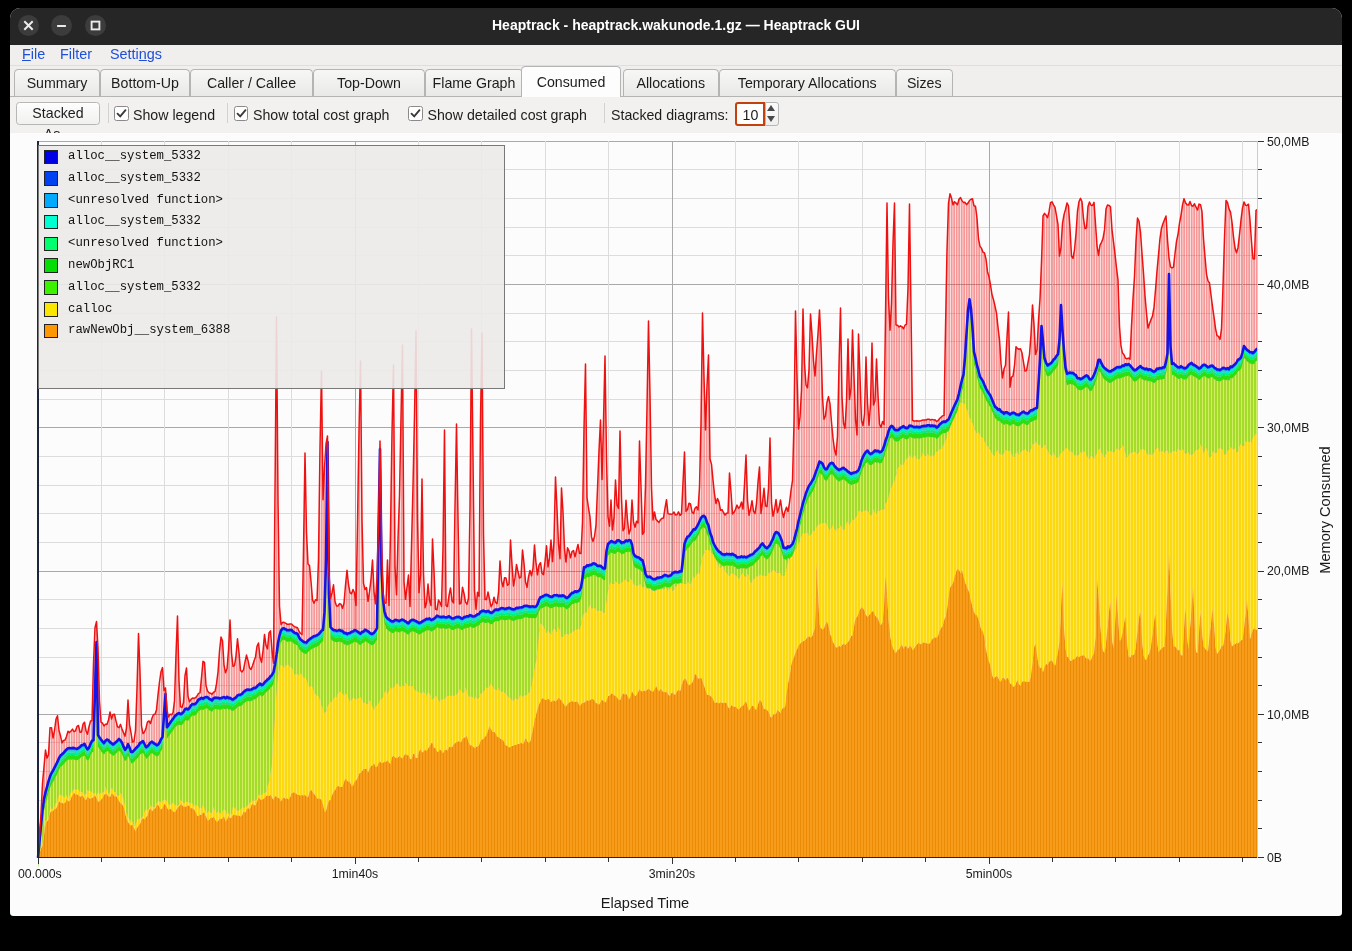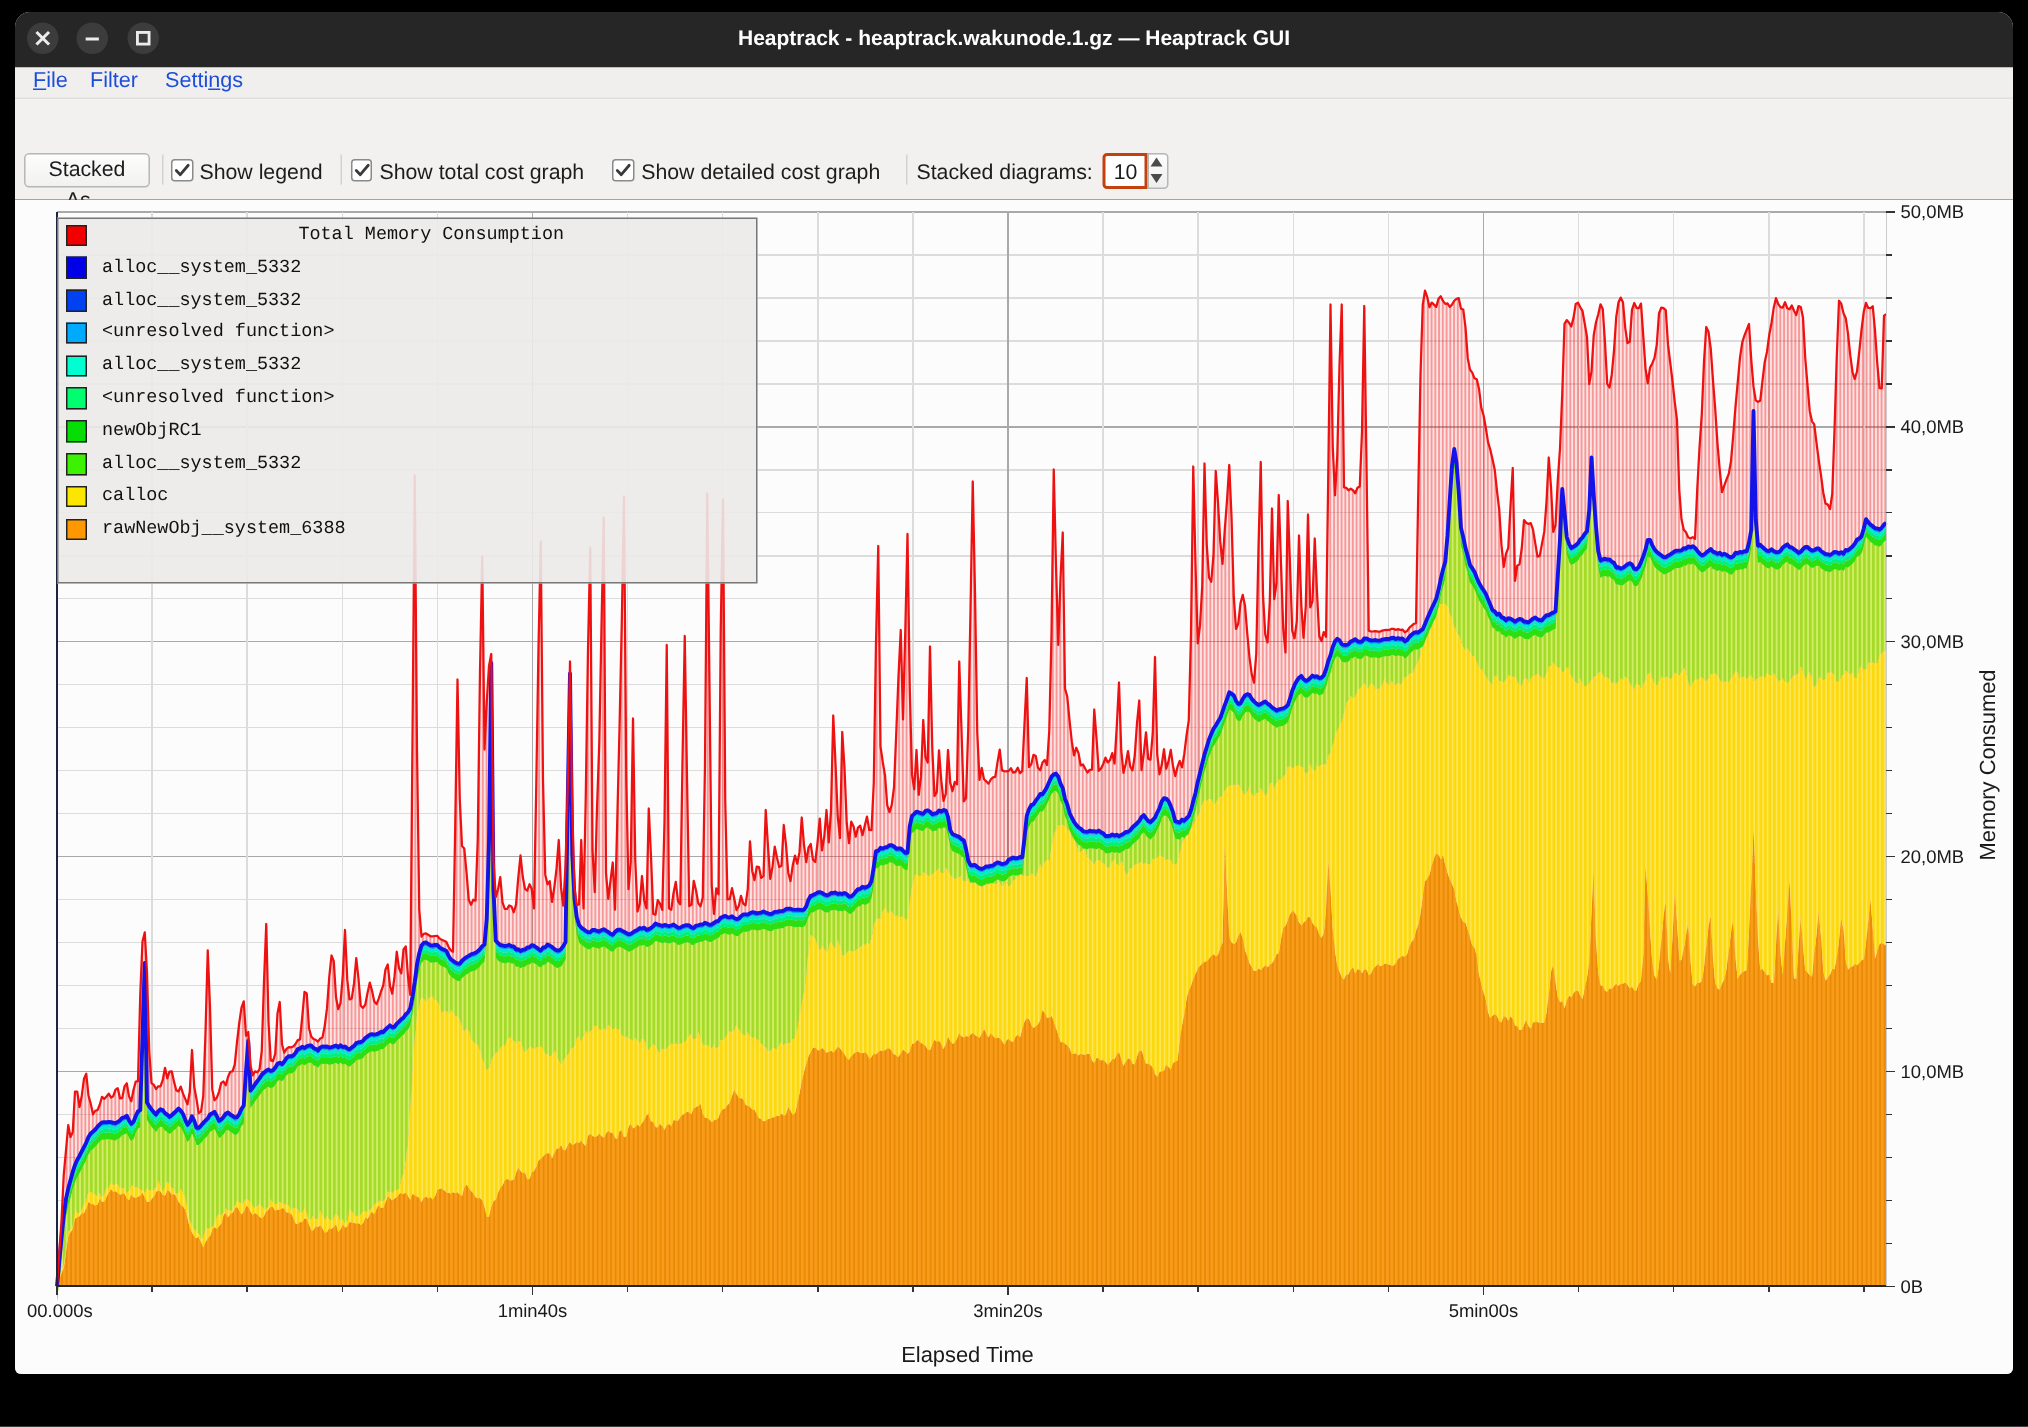--- a/index.html
+++ b/index.html
@@ -57,20 +57,32 @@
         </svg></div>
     <div class="wbtn" style="left:74.5px"><svg viewBox="0 0 20 20" width="21" height="21">
           <rect x="6.3" y="6.3" width="7.4" height="7.4" fill="none" stroke="#ececec" stroke-width="1.8"></rect>
         </svg></div>
   </div>
   <div id="menubar">
     <span class="mi" style="left:12px"><u>F</u>ile</span>
     <span class="mi" style="left:50px">Filter</span>
     <span class="mi" style="left:100px">Setti<u>n</u>gs</span>
   </div>
+  <div id="tabbar">
+      <div class="tab" style="left:4px;width:86px">Summary</div>
+      <div class="tab" style="left:90px;width:90px">Bottom-Up</div>
+      <div class="tab" style="left:180px;width:123px">Caller / Callee</div>
+      <div class="tab" style="left:303px;width:112px">Top-Down</div>
+      <div class="tab" style="left:415px;width:98px">Flame Graph</div>
+      <div class="tab active" style="left:511px;width:100px">Consumed</div>
+      <div class="tab" style="left:613px;width:95.5px">Allocations</div>
+      <div class="tab" style="left:708.5px;width:177.5px">Temporary Allocations</div>
+      <div class="tab" style="left:886px;width:56.5px">Sizes</div>
+      <div id="tabline"></div>
+    </div>
   <div id="toolbar">
     <div id="exportbtn">Stacked As...</div>
     <div class="tsep" style="left:98px"></div>
     <div class="cb" style="left:104px">
         <svg viewBox="0 0 14 14" width="13" height="13">
           <path d="M2.7 7.2 L5.6 10.2 L11.3 3.4" stroke="#3a3a3a" stroke-width="2" fill="none" stroke-linecap="round" stroke-linejoin="round"></path>
         </svg>
       </div>
       <span class="cblab" style="left:123px">Show legend</span>
     <div class="tsep" style="left:217px"></div>
@@ -231,24 +243,20 @@
 <text x="1267" y="861.7" font-size="12.3" fill="#1a1a1a">0B</text>
 <text x="18" y="878" font-size="12.3" fill="#1a1a1a">00.000s</text>
 <text x="355" y="878" font-size="12.3" fill="#1a1a1a" text-anchor="middle">1min40s</text>
 <text x="672" y="878" font-size="12.3" fill="#1a1a1a" text-anchor="middle">3min20s</text>
 <text x="989" y="878" font-size="12.3" fill="#1a1a1a" text-anchor="middle">5min00s</text>
 <text x="645" y="908" font-size="14.6" fill="#1a1a1a" text-anchor="middle">Elapsed Time</text>
 <text x="1330" y="510" font-size="14.6" fill="#1a1a1a" text-anchor="middle" transform="rotate(-90 1330 510)">Memory Consumed</text>
 </g>
 </svg>
     <div id="legend">
-<div class="lrow title">
-          <span class="sw" style="background:#f20000"></span>
-          <span class="lt">Total Memory Consumption</span>
-        </div>
 <div class="lrow">
           <span class="sw" style="background:#0000e6"></span>
           <span class="ltx">alloc__system_5332</span>
         </div>
 <div class="lrow">
           <span class="sw" style="background:#0041f2"></span>
           <span class="ltx">alloc__system_5332</span>
         </div>
 <div class="lrow">
           <span class="sw" style="background:#00aaff"></span>

